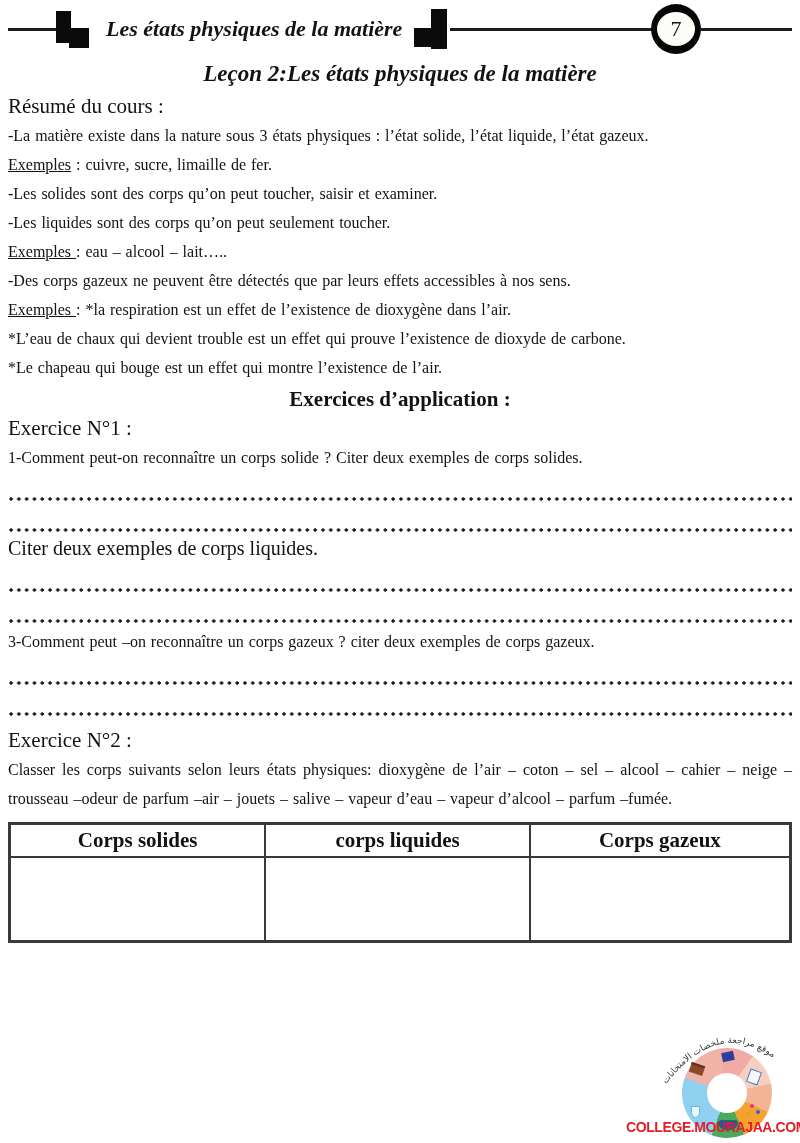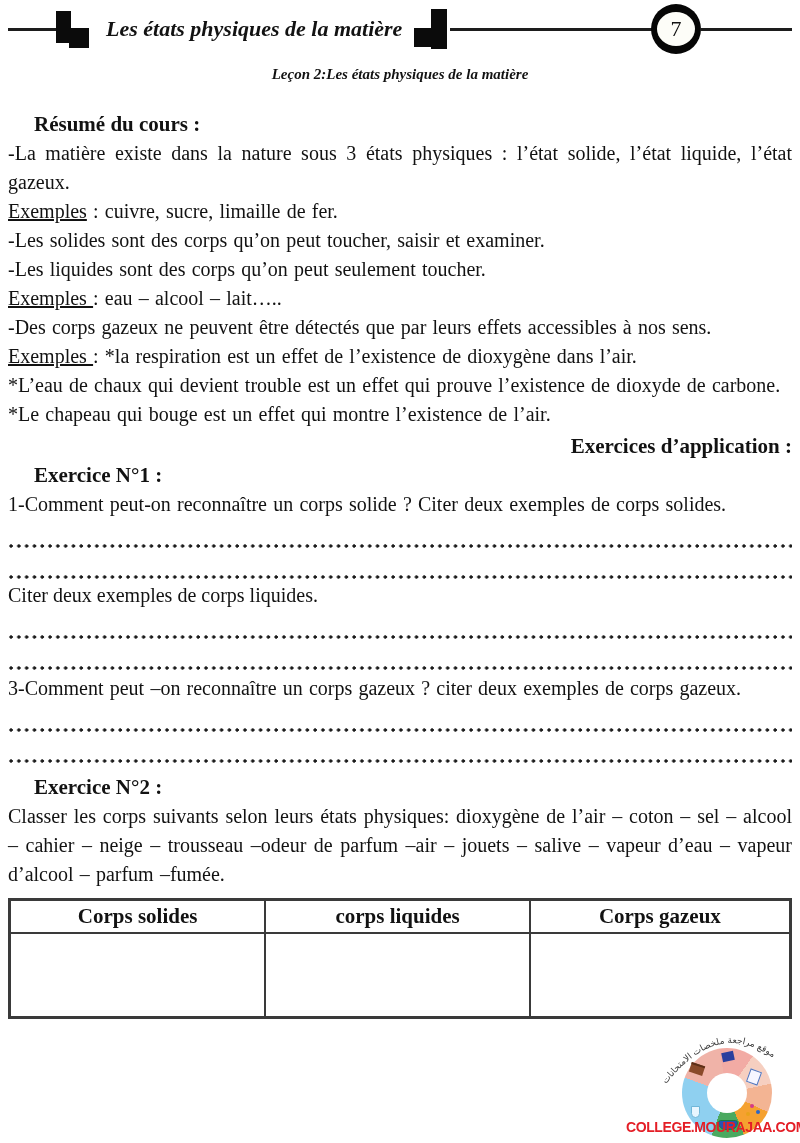--- a/index.html
+++ b/index.html
@@ -35,27 +35,27 @@
   }
   .badge-inner {
     width: 38px; height: 34px; border-radius: 50%;
     background: #fdfdf8; display: flex; align-items: center; justify-content: center;
     font-size: 22px;
   }
 
   
   .lesson-title {
     text-align: center; font-weight: bold; font-style: italic;
-    font-size: 15px; line-height: 30px; margin: 5px 0 21px 0;
+    font-size: 23px; line-height: 30px; margin: 5px 0 3px 0;
   }
-  .b-head { font-weight: bold; font-size: 21px; line-height: 29px; margin-left: 26px; }
-  p.body { margin: 0; font-size: 20px; line-height: 29px; text-align: justify; word-spacing: 0.06em; }
+  .b-head { font-weight: normal; font-size: 21px; line-height: 29px; }
+  p.body { margin: 0; font-size: 16px; line-height: 29px; text-align: justify; word-spacing: 0.06em; }
   p.body-nj { margin: 0; font-size: 20px; line-height: 29px; }
   .u { text-decoration: underline; }
-  .center-head { text-align: right; font-weight: bold; font-size: 21px; line-height: 30px; margin: 2px 0 0 0; }
+  .center-head { text-align: center; font-weight: bold; font-size: 21px; line-height: 30px; margin: 2px 0 0 0; }
 
   
   .dotline {
     height: 11px; margin-top: 20px;
     background-image: radial-gradient(circle at 3px 7px, #1b1b1b 1.45px, transparent 1.85px);
     background-size: 7.8px 11px; background-repeat: repeat-x;
   }
 
   
   table.classify {

